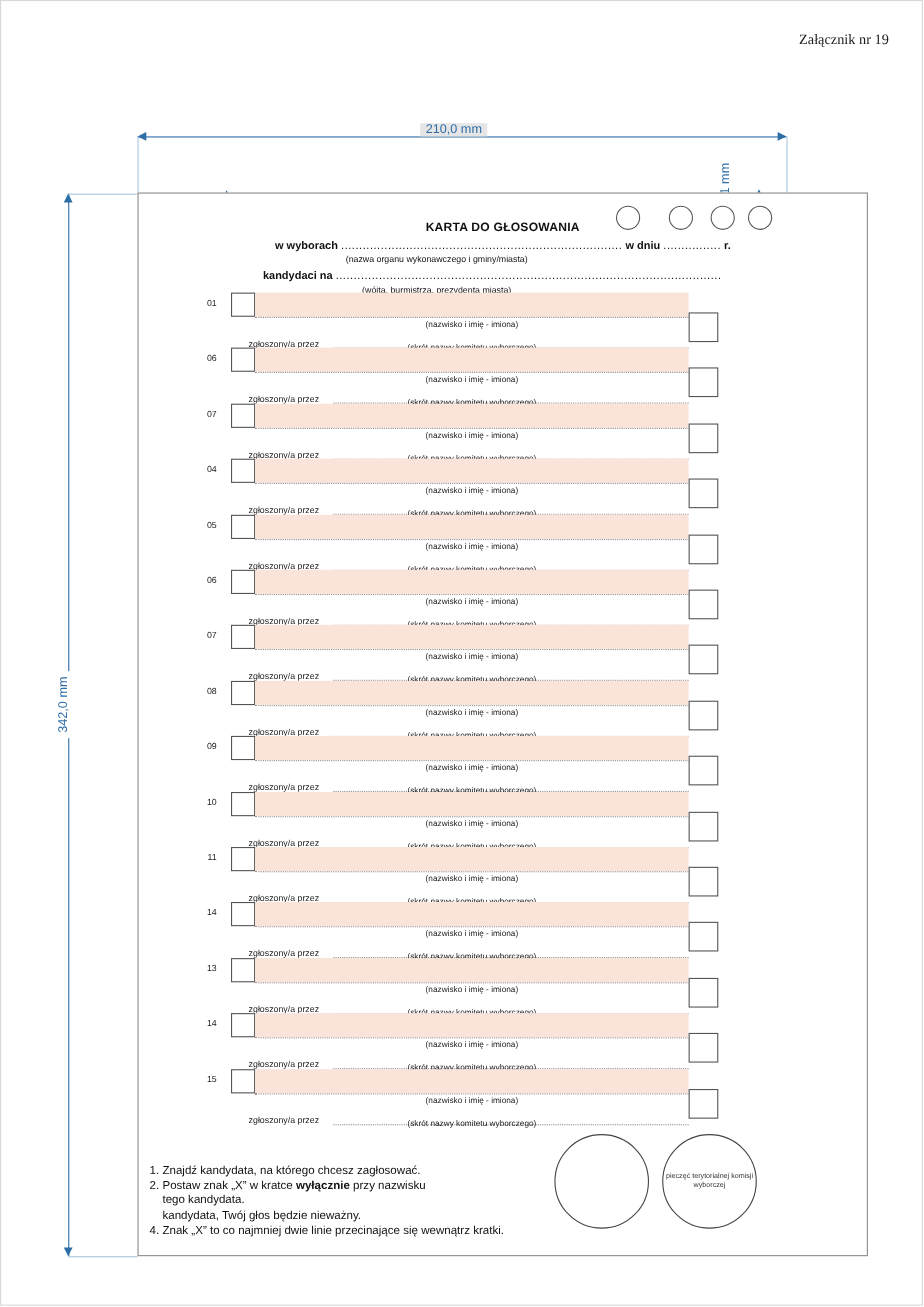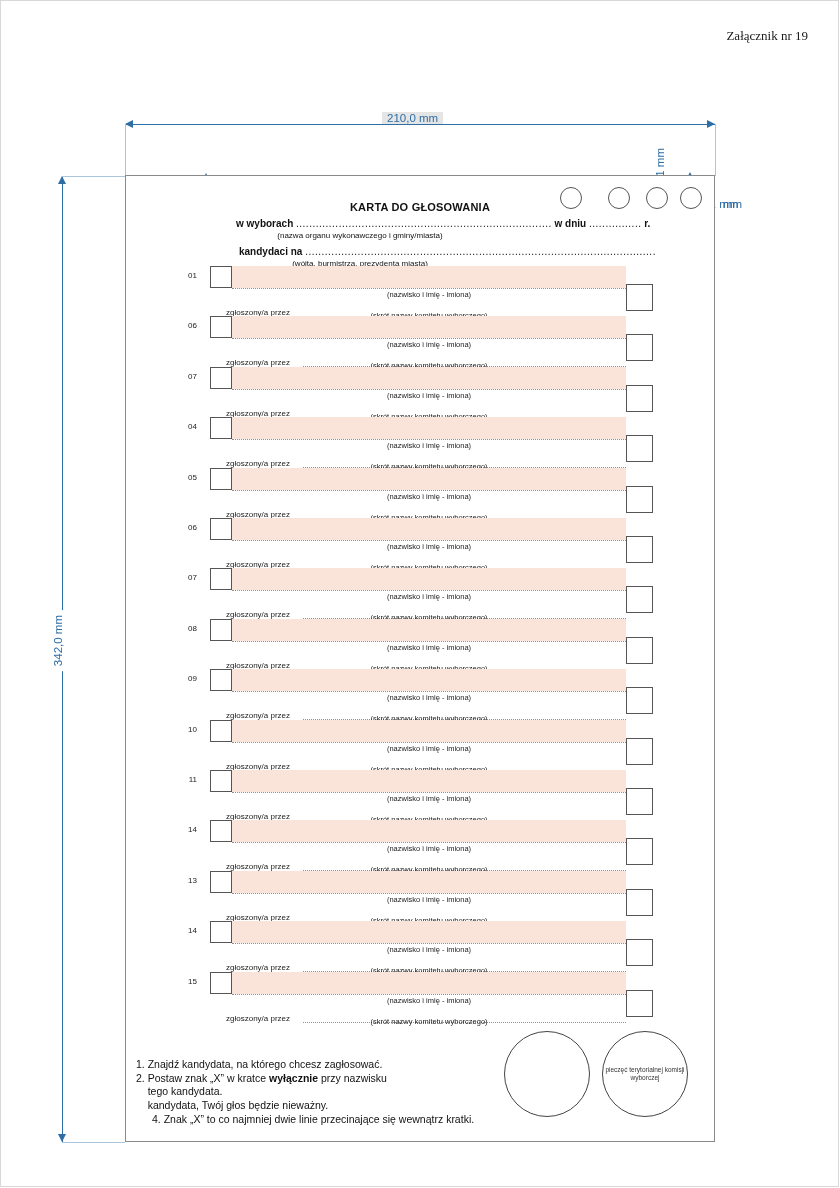--- a/index.html
+++ b/index.html
@@ -25,21 +25,21 @@
   .thin.v{width:1px;}
   .arrow{position:absolute;width:0;height:0;}
   .arr-l{border-top:4px solid transparent;border-bottom:4px solid transparent;border-right:8px solid #2e6ea6;}
   .arr-r{border-top:4px solid transparent;border-bottom:4px solid transparent;border-left:8px solid #2e6ea6;}
   .arr-u{border-left:4px solid transparent;border-right:4px solid transparent;border-bottom:8px solid #2e6ea6;}
   .arr-d{border-left:4px solid transparent;border-right:4px solid transparent;border-top:8px solid #2e6ea6;}
   .vtext{writing-mode:vertical-rl;transform:rotate(180deg);}
 
   
   .ballot{
-    position:absolute;left:125px;top:175px;width:590px;height:967px;
+    position:absolute;left:125px;top:175px;width:664px;height:967px;
     border:1.4px solid #8a8a8a;background:#fff;box-sizing:border-box;
   }
 
   
   .bt-title{position:absolute;left:0;right:0;top:25px;text-align:center;font-size:11px;font-weight:bold;color:#111;letter-spacing:.2px;}
   .bt-row{position:absolute;font-size:10px;color:#111;}
   .bt-bold{font-weight:bold;}
   .dots{letter-spacing:.5px;}
   .bt-sub{position:absolute;font-size:8px;color:#111;text-align:center;}
 
@@ -146,21 +146,21 @@
 
 <div class="ballot">
 
   <div class="punch" style="left:434px;top:11px;"></div>
   <div class="punch" style="left:482px;top:11px;"></div>
   <div class="punch" style="left:520px;top:11px;"></div>
   <div class="punch" style="left:554px;top:11px;"></div>
 
   <div class="bt-title">KARTA DO GŁOSOWANIA</div>
 
-  <div class="bt-row" style="left:110px;top:42px;">
+  <div class="bt-row" style="left:124px;top:42px;">
     <span class="bt-bold">w wyborach</span>
     <span class="dots">..............................................................................</span>
     <span class="bt-bold">w dniu</span>
     <span class="dots">................</span>
     <span class="bt-bold">r.</span>
   </div>
   <div class="bt-sub" style="left:0;right:120px;top:55px;">(nazwa organu wykonawczego i gminy/miasta)</div>
 
   <div class="bt-row" style="left:113px;top:70px;">
     <span class="bt-bold">kandydaci na</span>
@@ -335,21 +335,21 @@
         <div class="votebox" style="left:500px;top:813.6px;"></div>
       </div>
     </div>
 
   <div class="info">
     <ol id="info-list">
         <li style="white-space: pre;">1. Znajdź kandydata, na którego chcesz zagłosować.</li>
         <li style="white-space: pre;">2. Postaw znak „X” w kratce <span class="bld">wyłącznie</span> przy nazwisku</li>
         <li style="white-space: pre;">    tego kandydata.</li>
         <li style="white-space: pre;">    kandydata, Twój głos będzie nieważny.</li>
-        <li style="white-space: pre; margin-left: 16px;">4. Znak „X” to co najmniej dwie linie przecinające się wewnątrz kratki.</li>
+        <li style="white-space: pre;">4. Znak „X” to co najmniej dwie linie przecinające się wewnątrz kratki.</li>
       </ol>
   </div>
 
   <div class="circ-blank" style="left:378px;bottom:24px;"></div>
   <div class="circ-seal" style="left:476px;bottom:24px;">
     <span>pieczęć terytorialnej komisji wyborczej</span>
   </div>
 </div>
 
 </body></html>

